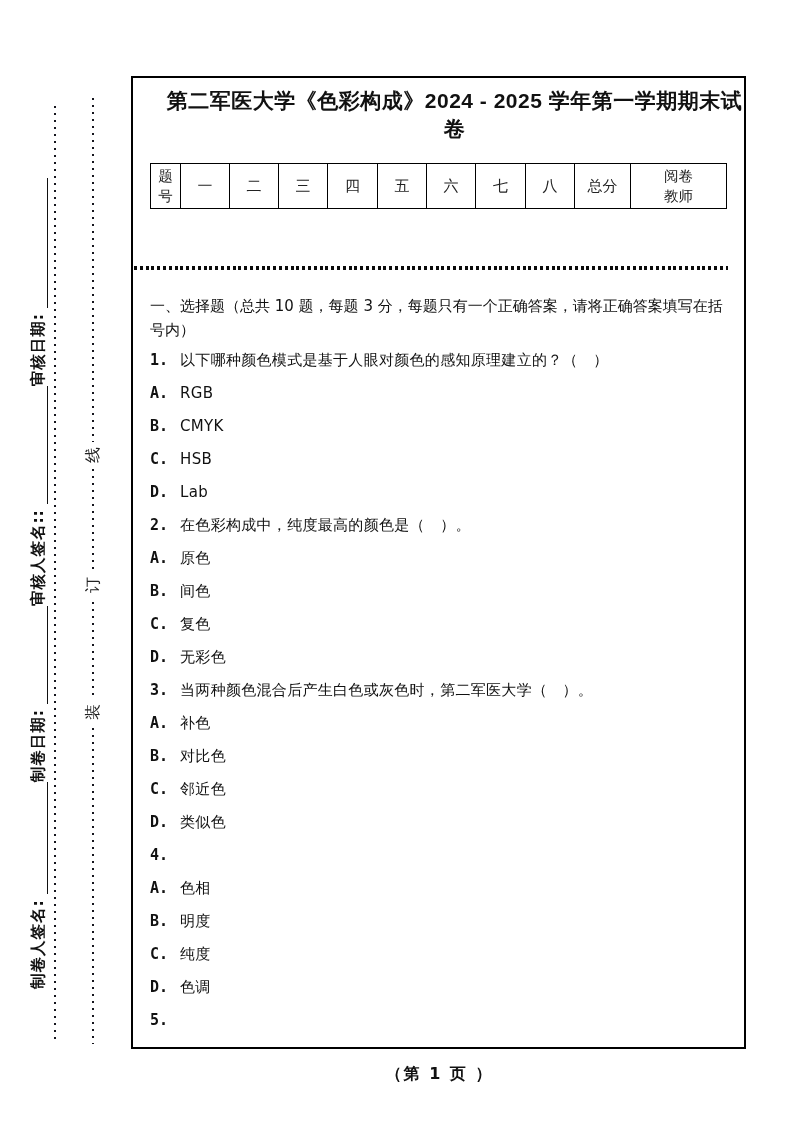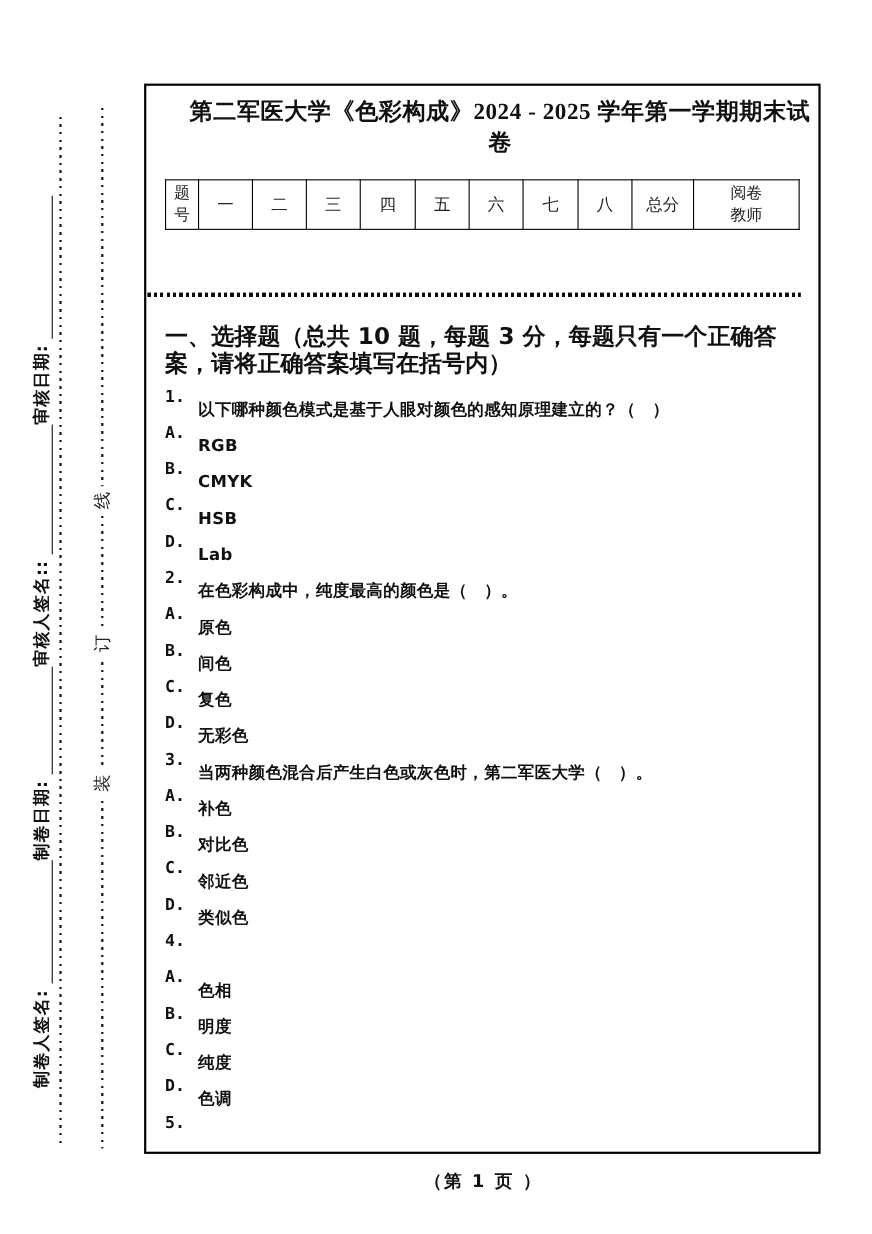--- a/index.html
+++ b/index.html
@@ -28,21 +28,21 @@
     background:#fff;transform:rotate(-90deg);font-size:16px;color:#222;
   }
   .bc-xian{top:442px;} .bc-ding{top:572px;} .bc-zhuang{top:699px;}
   
   .exam-box{
     position:absolute;left:131px;top:76px;width:615px;height:973px;
     border:2px solid #000;box-sizing:border-box;
   }
   .exam-title{
     margin-top:9px;text-align:center;font-size:21px;font-weight:700;
-    font-family:Liberation Serif, serif;letter-spacing:0.5px;padding-left:32px;
+    font-family:Liberation Sans, sans-serif;letter-spacing:0.5px;padding-left:32px;
   }
   .student-row{
     display:flex;align-items:flex-end;margin:25px 36px 0 30px;
     font-size:14.5px;font-weight:700;
   }
   .flabel{line-height:18px;flex:0 0 auto;}
   .fline{border-bottom:1.5px solid #111;height:16px;flex:0 0 auto;}
   .w1{width:104px;} .w2{width:107px;} .w3{width:89px;} .w4{width:92px;}
   
   table.score{
@@ -56,27 +56,27 @@
   tr.r1 td{height:44px;} tr.r2 td{height:40px;}
   .vstack{width:18px;margin:0 auto;word-break:break-all;line-height:20px;font-size:14.5px;}
   .vstack2{width:36px;margin:0 auto;word-break:break-all;line-height:20px;font-size:14.5px;}
   
   .dotline-h{
     position:absolute;left:1px;top:188px;width:594px;height:3.5px;
     background-image:repeating-linear-gradient(to right,#0a0a0a 0px,#0a0a0a 3px,transparent 3px,transparent 5.8px);
   }
   
   .content{position:absolute;left:17px;top:216px;width:580px;}
-  .intro{font-size:21px;line-height:24px;font-weight:700;margin:0 0 8px 0;}
+  .intro{font-size:15px;line-height:24px;font-weight:400;margin:0 0 8px 0;}
   .qitem{height:21px;margin-bottom:12px;display:flex;align-items:flex-start;font-size:15px;line-height:20px;}
   .qitem .qmark{
     font-family:"DejaVu Sans Mono",monospace;font-weight:700;
     margin-right:12px;flex:0 0 auto;
   }
-  .qitem .qtext{font-weight:700;letter-spacing:0.3px;margin-top:12px;}
+  .qitem .qtext{font-weight:400;letter-spacing:0.3px;}
   
   .page-footer{
     position:absolute;left:131px;width:617px;top:1064px;text-align:center;
     font-size:16px;font-weight:700;letter-spacing:2px;
   }
 </style>
 </head>
 <body>
 
 <div>

